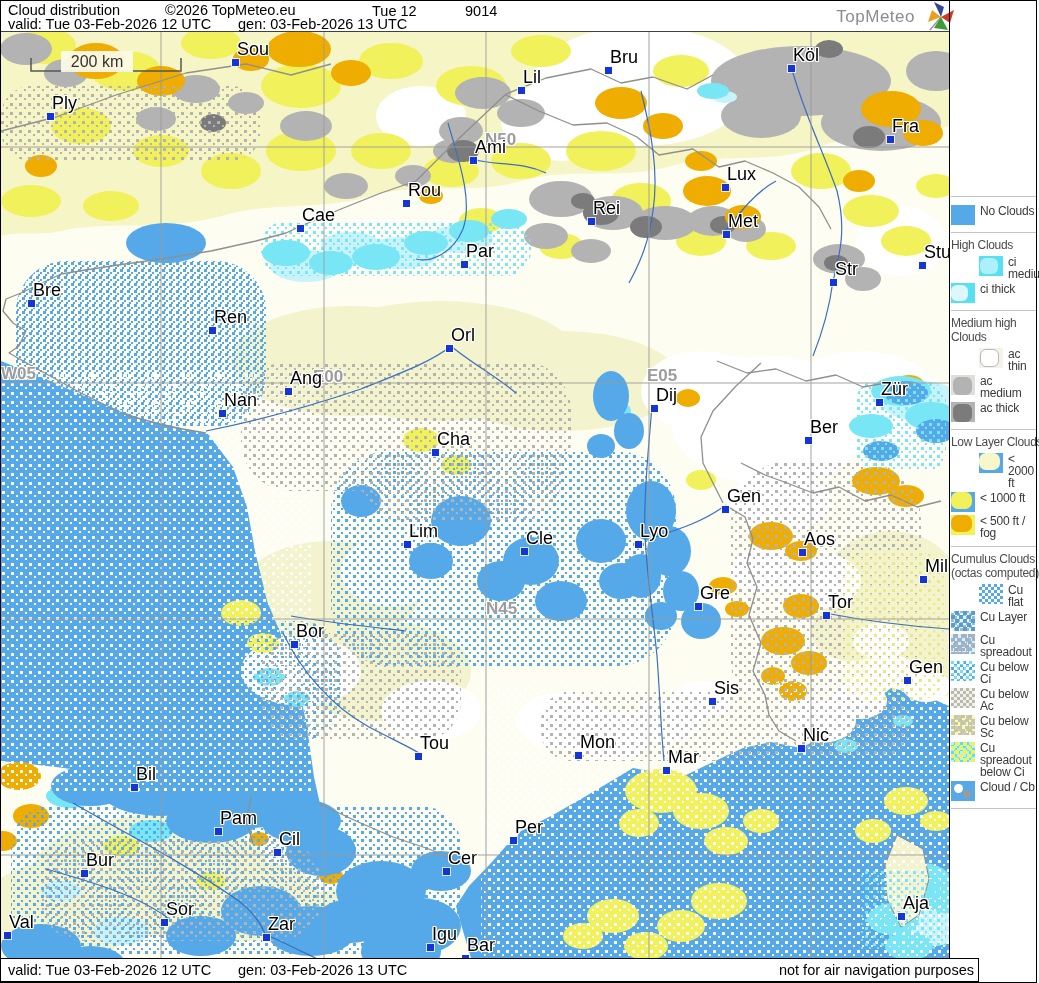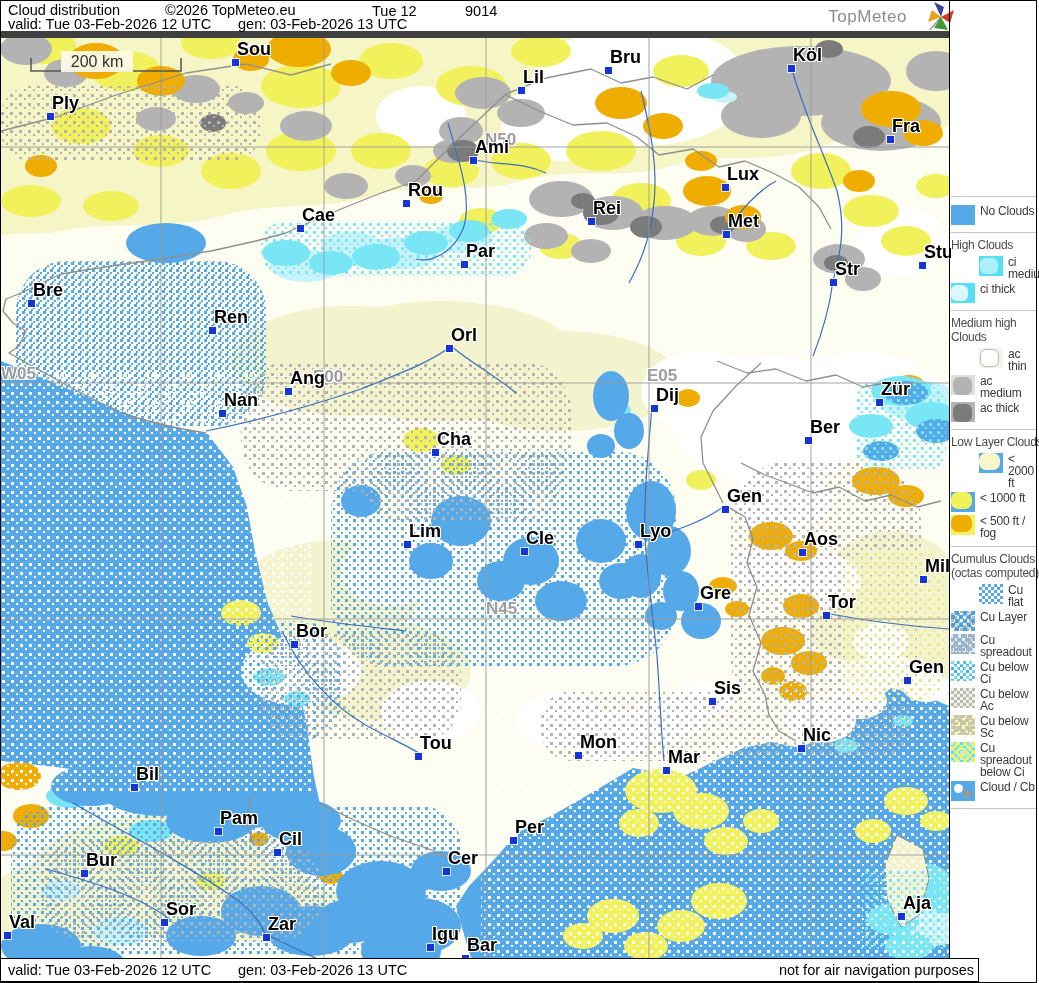--- a/index.html
+++ b/index.html
@@ -1,30 +1,30 @@
 <!DOCTYPE html>
 <html><head>
 <meta charset="utf-8">
 <style>
   html,body{margin:0;padding:0;background:#fff;}
   #page{position:relative;width:1039px;height:983px;background:#ffffff;overflow:hidden;
         font-family:"Liberation Sans", sans-serif;}
   .frame{position:absolute;left:0;top:0;width:1035px;height:981px;border:1px solid #000;pointer-events:none;z-index:50;}
 
   
-  #header{position:absolute;left:1px;top:1px;width:948px;height:30px;background:#fff;border-bottom:7px solid #404040;z-index:30;}
+  #header{position:absolute;left:1px;top:1px;width:948px;height:30px;background:#fff;border-bottom:1px solid #404040;z-index:30;}
   #header .h-item{position:absolute;white-space:nowrap;font-size:14.5px;color:#000;}
   #hdr-title{left:7px;top:1px;}
   #hdr-copy{left:164px;top:1px;}
   #hdr-tab{left:371px;top:2px;font-size:13px;color:#8a8a8a;}
   #hdr-code{left:464px;top:2px;font-size:13px;color:#c0c0c0;}
   #hdr-valid{left:7px;top:15px;}
   #hdr-gen{left:237px;top:15px;}
   #logo{position:absolute;left:845px;top:0px;width:190px;height:31px;z-index:31;}
-  #logo .logo-text{position:absolute;right:128px;top:7px;font-size:17px;color:#8c8c8c;letter-spacing:.5px;}
+  #logo .logo-text{position:absolute;right:120px;top:7px;font-size:17px;color:#8c8c8c;letter-spacing:.5px;}
   #logo svg{position:absolute;right:78px;top:0px;}
 
   
   #map-right-border{position:absolute;left:949px;top:1px;width:1px;height:957px;background:#000;z-index:35;}
   #legend{position:absolute;left:951px;top:196px;width:85px;z-index:20;background:#fff;}
   .lg-sec{border-top:1px solid #c4c4c4;padding:5px 0 4px 0;}
   #legend .lg-end{border-top:1px solid #c4c4c4;height:0;}
   .lg-title{font-size:12px;line-height:14px;color:#4c4c4c;letter-spacing:-0.3px;white-space:nowrap;}
   .lg-title + .lg-row{margin-top:4px;padding-left:28px;}
   .lg-row{display:flex;align-items:flex-start;margin:3px 0;}
@@ -69,21 +69,21 @@
   .sw-shower-cb{background:#55a9e8;}
   .sw-shower-cb::before{content:"";position:absolute;left:3px;top:3px;width:9px;height:9px;border-radius:50%;background:#fff;}
   .sw-shower-cb::after{left:12px;top:9px;width:8px;height:8px;border-radius:50%;background:#9a9a9a;}
 
   
   #map{position:absolute;left:1px;top:31px;width:948px;height:927px;overflow:hidden;background:#fdfdf2;z-index:5;}
   #map svg{position:absolute;left:0;top:0;}
   #overlays{position:absolute;left:0;top:0;width:1039px;height:983px;z-index:10;pointer-events:none;}
   .city{position:absolute;}
   .city-dot{position:absolute;left:0;top:0;width:7px;height:7px;background:#1535d6;box-shadow:0 0 0 1px rgba(255,255,255,.75);}
-  .city-name{position:absolute;left:5px;top:-20px;font-weight:bold;font-size:18px;color:#000;white-space:nowrap;
+  .city-name{position:absolute;left:5px;top:-20px;font-weight:normal;font-size:18px;color:#000;white-space:nowrap;
     text-shadow:-1px -1px 0 #fff,1px -1px 0 #fff,-1px 1px 0 #fff,1px 1px 0 #fff,0 -1px 0 #fff,0 1px 0 #fff,-1px 0 0 #fff,1px 0 0 #fff;}
   .grid-label{position:absolute;font-weight:bold;font-size:17px;color:#9c9c9c;white-space:nowrap;
     text-shadow:-1px -1px 0 #fff,1px -1px 0 #fff,-1px 1px 0 #fff,1px 1px 0 #fff;}
   #scale-label{position:absolute;left:61px;top:51px;width:72px;height:21px;background:rgba(252,252,238,.92);
     font-size:16px;color:#333;text-align:center;line-height:21px;z-index:12;}
 
   
   #footer{position:absolute;left:1px;top:958px;width:977px;height:22px;background:#fff;
           border-top:1px solid #000;border-bottom:1px solid #000;border-right:1px solid #000;z-index:30;}
   #footer .f-item{position:absolute;white-space:nowrap;font-size:14.5px;color:#000;top:3px;}

